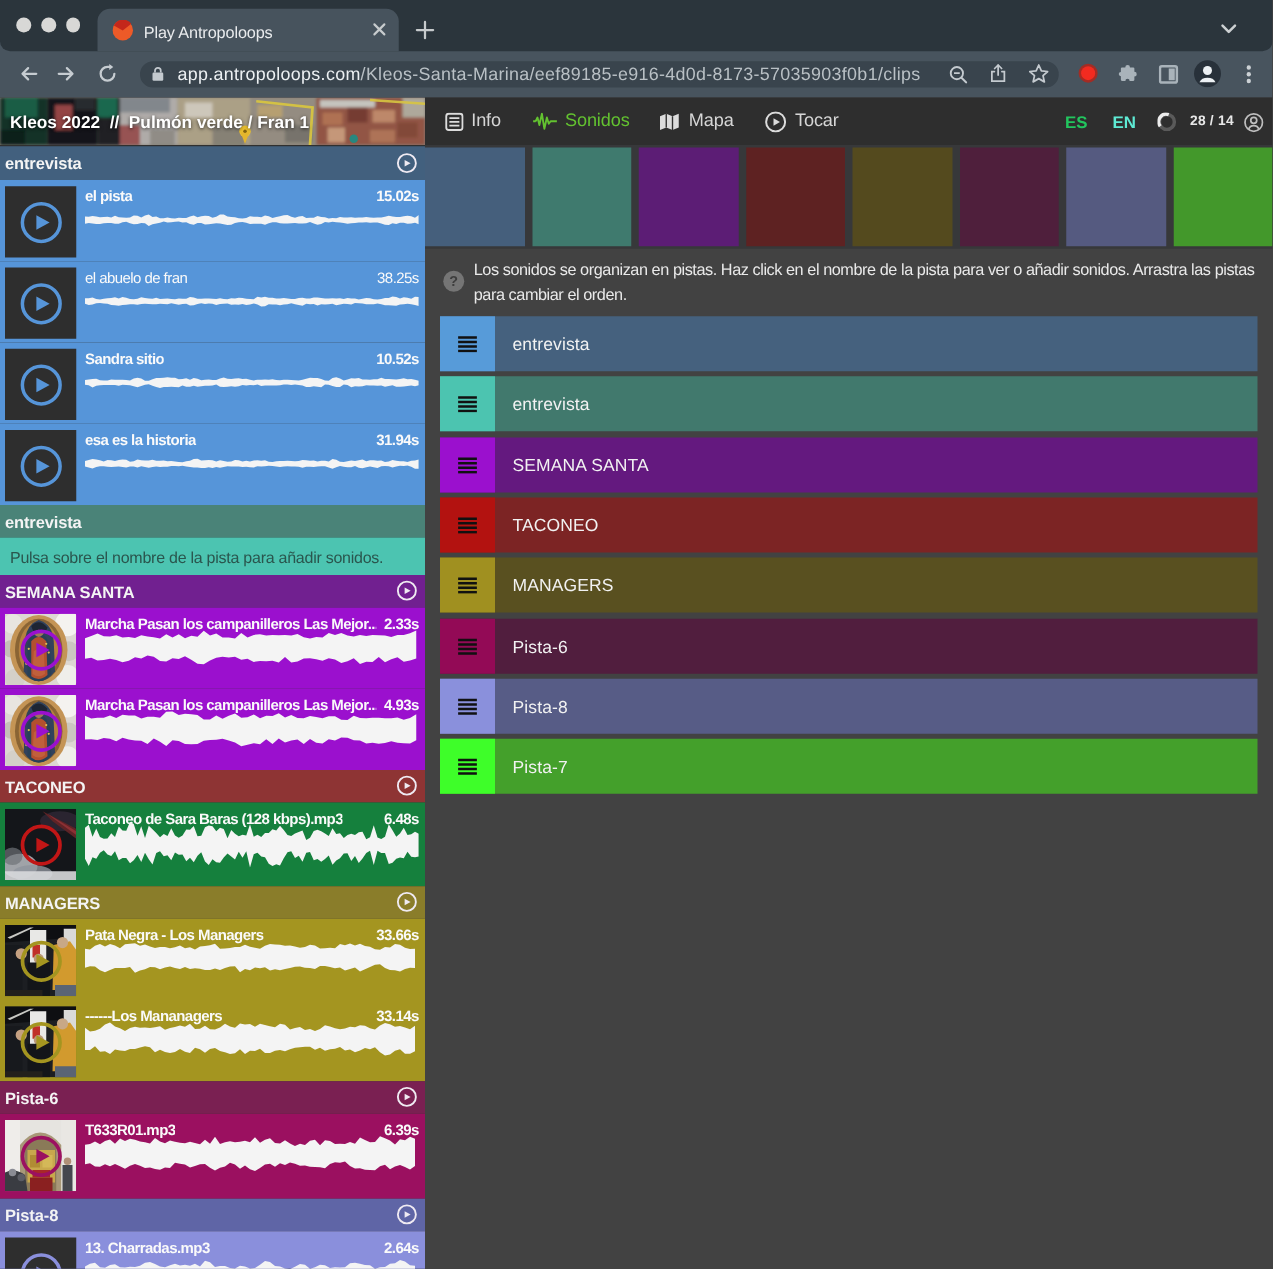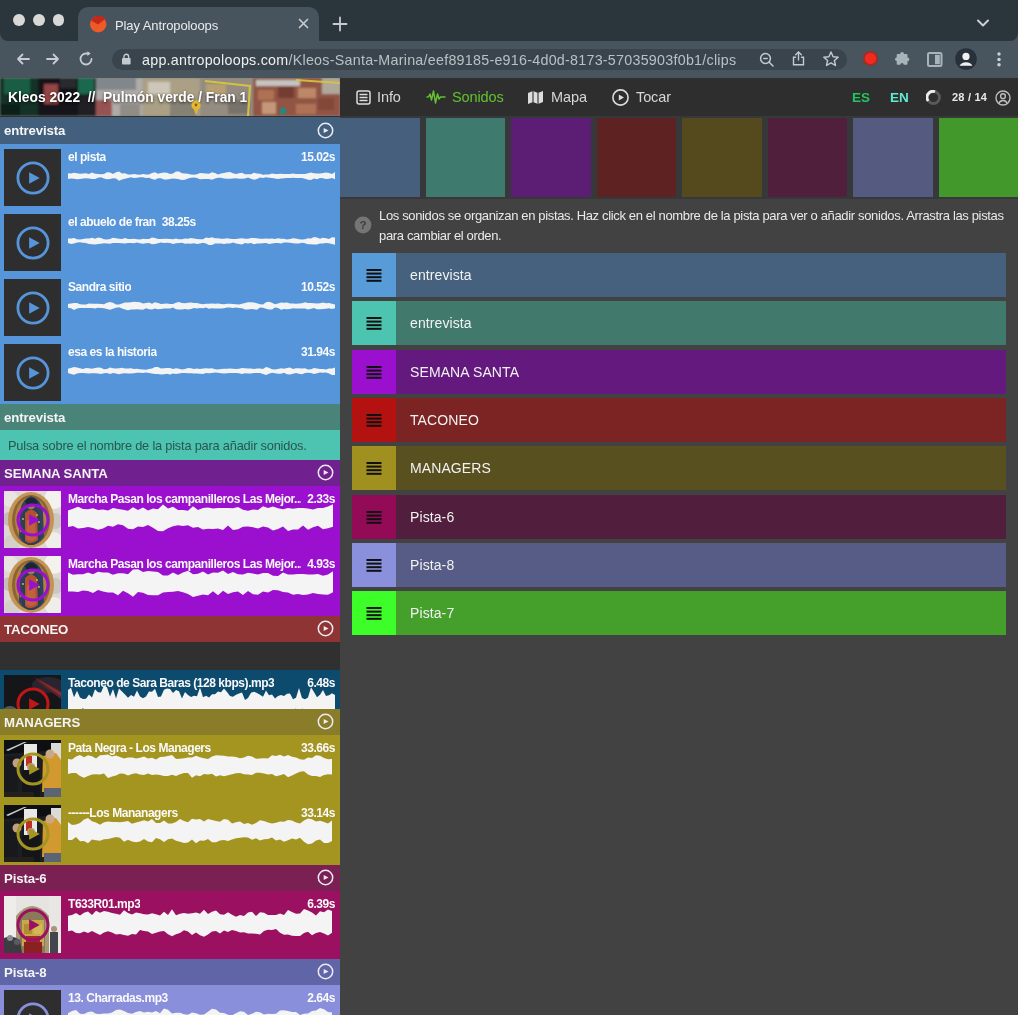--- a/index.html
+++ b/index.html
@@ -43,21 +43,21 @@
     <div style="position:absolute;left:4px;top:5px">
       <div class="thumb" style="background:#2E2E2E">
         <div class="tplay">
           <svg width="34" height="34" viewBox="0 0 34 34" style="display:block">
             <circle cx="17.0" cy="17.0" r="15.1" fill="none" stroke="#5695D9" stroke-width="2.8"></circle>
             <path d="M13.1 11.2 L23.7 17.0 L13.1 22.8 Z" fill="#5695D9"></path>
           </svg>
         </div>
       </div>
     </div>
-    <div style="position:absolute;left:68px;top:6px;width:267px;display:flex;justify-content:flex-start;font-size:12px;font-weight:700;color:#fafafa;letter-spacing:-0.45px">
+    <div style="position:absolute;left:68px;top:6px;width:267px;display:flex;justify-content:space-between;font-size:12px;font-weight:400;color:#fafafa;letter-spacing:-0.45px">
       <span style="white-space:nowrap;overflow:hidden">el abuelo de fran</span>
       <span style="margin-left:6px">38.25s</span>
     </div>
     <div style="position:absolute;left:68px;top:12px;width:267px">
       <svg width="267" height="40" viewBox="0 0 267 40" style="display:block">/**/<polygon points="0.0,17.5 3.0,17.5 6.0,16.9 9.0,18.2 12.0,18.6 15.0,17.9 18.0,17.5 21.0,17.4 24.0,16.7 27.0,17.8 30.0,16.6 33.0,17.1 36.0,18.2 39.0,18.4 42.0,18.0 45.0,16.8 48.0,17.3 51.0,17.7 54.0,18.0 57.0,17.1 60.0,18.1 63.0,17.9 66.0,17.8 69.0,18.2 72.0,18.4 75.0,17.8 78.0,17.9 81.0,17.9 84.0,16.6 87.0,16.9 90.0,17.9 93.0,17.9 96.0,17.8 99.0,17.8 102.0,18.0 105.0,18.2 108.0,17.6 111.0,18.2 114.0,18.3 117.0,17.5 120.0,17.8 123.0,17.1 126.0,17.4 129.0,17.9 132.0,18.2 135.0,18.3 138.0,16.4 141.0,16.9 144.0,16.3 147.0,17.2 150.0,17.2 153.0,17.8 156.0,17.8 159.0,17.3 162.0,17.7 165.0,18.1 168.0,18.1 171.0,17.4 174.0,17.2 177.0,17.8 180.0,17.8 183.0,17.0 186.0,16.9 189.0,17.3 192.0,17.8 195.0,17.7 198.0,17.6 201.0,17.7 204.0,17.6 207.0,18.1 210.0,17.3 213.0,17.7 216.0,17.8 219.0,18.6 222.0,18.0 225.0,17.3 228.0,17.6 231.0,18.3 234.0,18.5 237.0,18.2 240.0,17.3 243.0,17.4 246.0,16.1 249.0,16.6 252.0,17.8 255.0,16.8 258.0,17.2 261.0,17.9 264.0,16.3 267.0,16.6 267.0,23.7 264.0,22.9 261.0,22.3 258.0,21.9 255.0,22.4 252.0,22.5 249.0,23.5 246.0,23.4 243.0,23.2 240.0,23.2 237.0,22.3 234.0,21.7 231.0,22.4 228.0,22.4 225.0,22.3 222.0,21.8 219.0,21.6 216.0,21.4 213.0,22.6 210.0,22.1 207.0,22.0 204.0,22.6 201.0,23.1 198.0,22.0 195.0,22.3 192.0,22.5 189.0,22.4 186.0,23.3 183.0,22.1 180.0,22.4 177.0,22.0 174.0,23.6 171.0,22.9 168.0,22.4 165.0,21.5 162.0,22.4 159.0,22.6 156.0,23.1 153.0,22.6 150.0,22.6 147.0,22.4 144.0,24.0 141.0,24.1 138.0,22.6 135.0,21.8 132.0,22.5 129.0,23.0 126.0,22.2 123.0,22.8 120.0,22.6 117.0,22.7 114.0,21.8 111.0,22.0 108.0,22.2 105.0,22.9 102.0,22.0 99.0,21.7 96.0,22.1 93.0,21.5 90.0,22.2 87.0,23.1 84.0,23.3 81.0,21.9 78.0,22.2 75.0,22.8 72.0,22.2 69.0,21.5 66.0,22.3 63.0,22.1 60.0,22.0 57.0,22.4 54.0,22.3 51.0,22.1 48.0,22.0 45.0,22.1 42.0,22.8 39.0,22.4 36.0,22.3 33.0,22.7 30.0,23.0 27.0,23.5 24.0,23.2 21.0,23.0 18.0,21.9 15.0,21.7 12.0,21.3 9.0,21.5 6.0,22.6 3.0,22.9 0.0,22.0" fill="#f4f4f4"></polygon></svg>
     </div>
   </div>
 <div style="position:absolute;left:0;top:274px;width:340px;height:65px;background:#5695D9">
     <div style="position:absolute;left:4px;top:5px">
       <div class="thumb" style="background:#2E2E2E">
@@ -195,21 +195,21 @@
   </div>
 <div style="position:absolute;left:0;top:616px;width:340px;height:26px;background:#8E3434">
     <div style="position:absolute;left:4px;top:0;height:26px;display:flex;align-items:center;font-size:13.2px;font-weight:600;color:#f4f4f4;letter-spacing:-0.1px">TACONEO</div>
     <div style="position:absolute;right:6px;top:4px">
       <svg width="17" height="17" viewBox="0 0 17 17" style="display:block">
         <circle cx="8.5" cy="8.5" r="7.2" fill="none" stroke="#efeaf2" stroke-width="1.5"></circle>
         <path d="M6.7 5.9 L11.5 8.5 L6.7 11.1 Z" fill="#efeaf2"></path>
       </svg>
     </div>
   </div>
-<div style="position:absolute;left:0;top:670px;width:340px;height:67px;background:#0c4a6e">
+<div style="position:absolute;left:0;top:642px;width:340px;height:67px;background:#15803d">
     <div style="position:absolute;left:4px;top:5px">
       <div class="thumb">
         <svg width="57" height="57" viewBox="0 0 57 57" style="display:block">
 <rect width="57" height="57" fill="#14161a"></rect>
 <ellipse cx="44" cy="10" rx="16" ry="8" fill="#2a2430"></ellipse>
 <path d="M30 2 L57 16 L57 24 L38 10 Z" fill="#5e2326"></path>
 <path d="M34 4 L57 18 L57 21 L39 8 Z" fill="#8c3034"></path>
 <ellipse cx="12" cy="46" rx="14" ry="10" fill="#b9bcc2" opacity="0.85"></ellipse>
 <ellipse cx="22" cy="52" rx="16" ry="7" fill="#8f949c" opacity="0.8"></ellipse>
 <ellipse cx="6" cy="38" rx="8" ry="7" fill="#6d7278" opacity="0.7"></ellipse>

